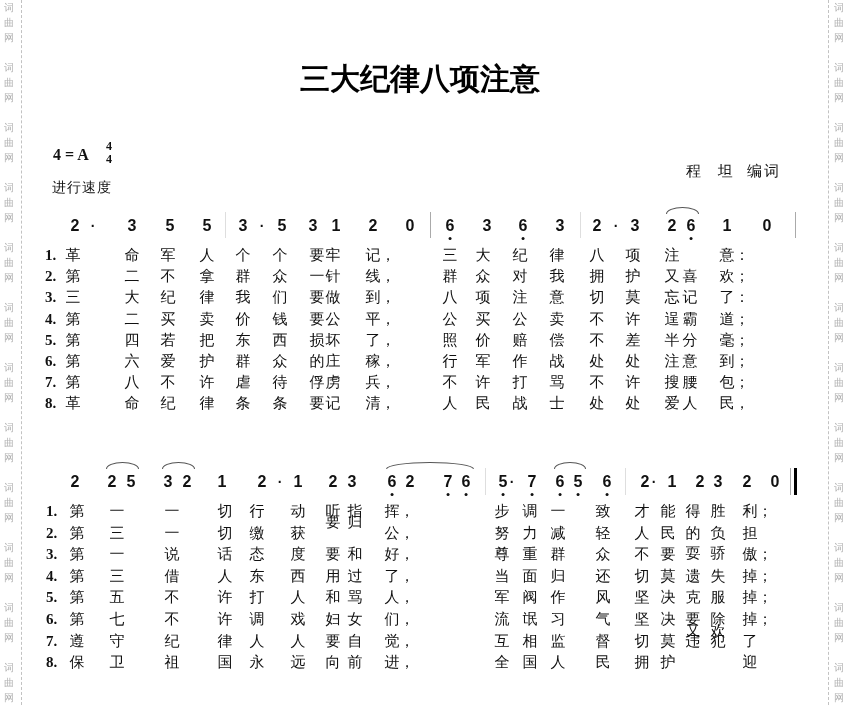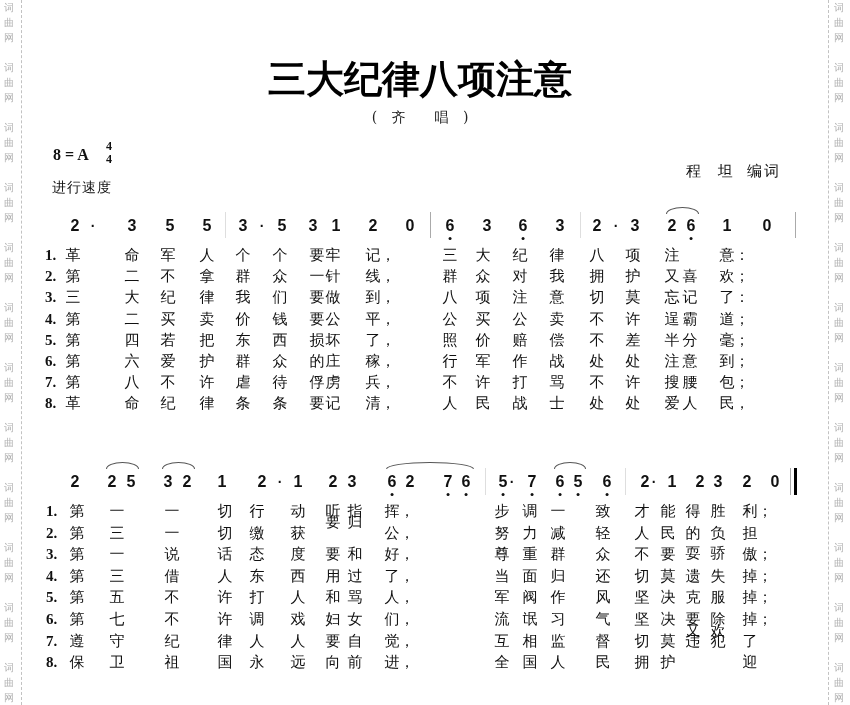--- a/index.html
+++ b/index.html
@@ -7,21 +7,21 @@
   .page { position:absolute; left:0; top:0; width:850px; height:705px; background:#fff; }
 
   .wm-col { position:absolute; top:0; width:18px; height:705px; }
   .wm-col.left { left:0; }
   .wm-col.right { left:830px; }
   .wm-char { position:absolute; left:0; width:18px; text-align:center; font-family:"DejaVu Sans", sans-serif; font-size:10px; line-height:11px; color:#b2b2b2; }
   .dash { position:absolute; top:0; width:0; height:705px; border-left:1px dashed #c2c2c2; }
   .dash.left { left:21px; }
   .dash.right { left:828px; }
 
-  .title { position:absolute; left:0; width:840px; top:62px; text-align:center; font-family:"DejaVu Sans", sans-serif; font-weight:bold; font-size:38px; line-height:34px; color:#000; }
+  .title { position:absolute; left:0; width:840px; top:62px; text-align:center; font-family:"DejaVu Sans", sans-serif; font-weight:bold; font-size:30px; line-height:34px; color:#000; }
   .subtitle { position:absolute; left:0; width:840px; top:108px; text-align:center; font-size:14px; line-height:18px; white-space:pre; word-spacing:10px; color:#222; }
 
   .key { position:absolute; left:53px; top:146px; font-family:"Liberation Serif", serif; font-weight:bold; font-size:16px; line-height:18px; white-space:pre; }
   .timesig { position:absolute; left:103px; top:140px; width:12px; text-align:center; font-family:"Liberation Serif", serif; font-weight:bold; font-size:12px; line-height:13px; }
   .timesig span { display:block; }
   .tempo { position:absolute; left:52px; top:179px; font-family:"DejaVu Sans", sans-serif; font-size:14px; line-height:16px; letter-spacing:1px; }
   .credit-name { position:absolute; left:686px; top:163px; font-size:15px; line-height:16px; word-spacing:12px; white-space:pre; }
   .credit-role { position:absolute; left:747px; top:163px; font-size:15px; line-height:16px; letter-spacing:2px; }
 
   .system { position:absolute; left:0; top:0; width:850px; height:705px; }
@@ -113,23 +113,22 @@
       <span class="wm-char" style="top: 602px;">词</span>
       <span class="wm-char" style="top: 617px;">曲</span>
       <span class="wm-char" style="top: 632px;">网</span>
       <span class="wm-char" style="top: 662px;">词</span>
       <span class="wm-char" style="top: 677px;">曲</span>
       <span class="wm-char" style="top: 692px;">网</span>
     </div>
   <div class="dash right"></div>
 
   <div class="title">三大纪律八项注意</div>
-  <div class="subtitle">( 齐  唱 )</div>
-
-  <div class="key">8 = A</div>
+
+  <div class="key">4 = A</div>
   <div class="timesig">
     <span>4</span>
     <span>4</span>
   </div>
   <div class="tempo">进行速度</div>
 
   <div class="credit-name">程 坦</div>
   <div class="credit-role">编词</div>
 
   <div id="systems">

